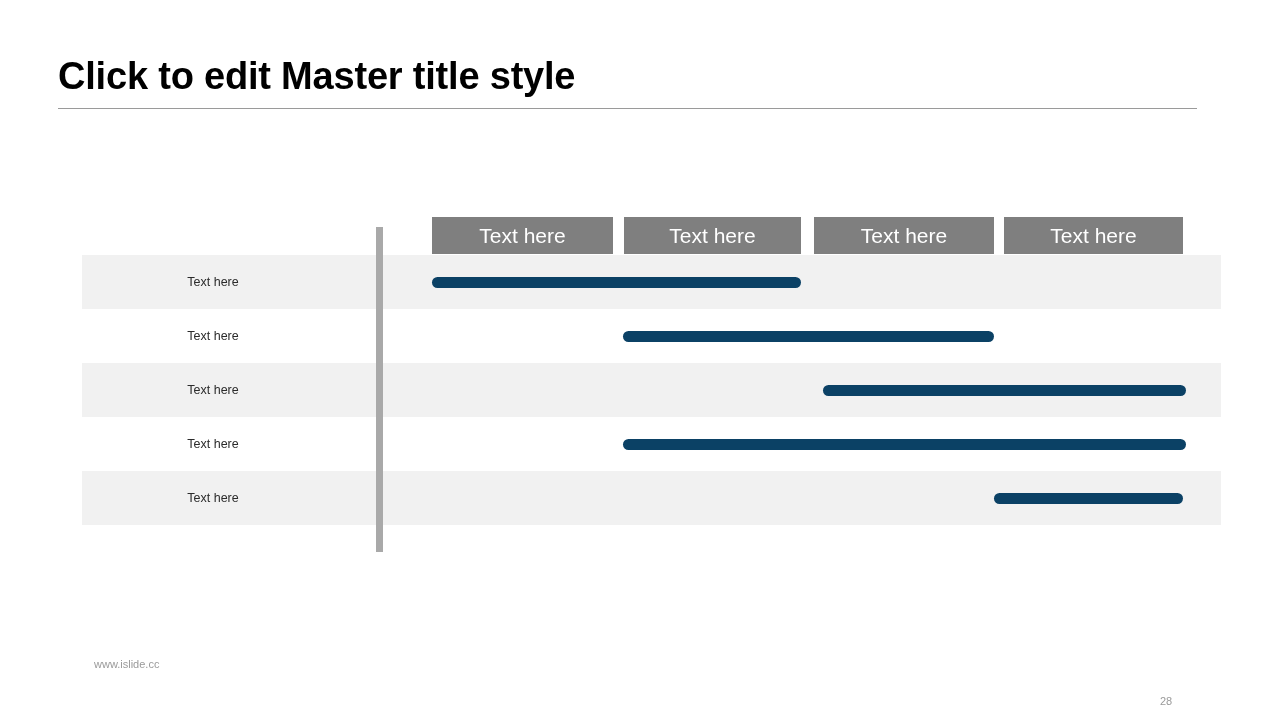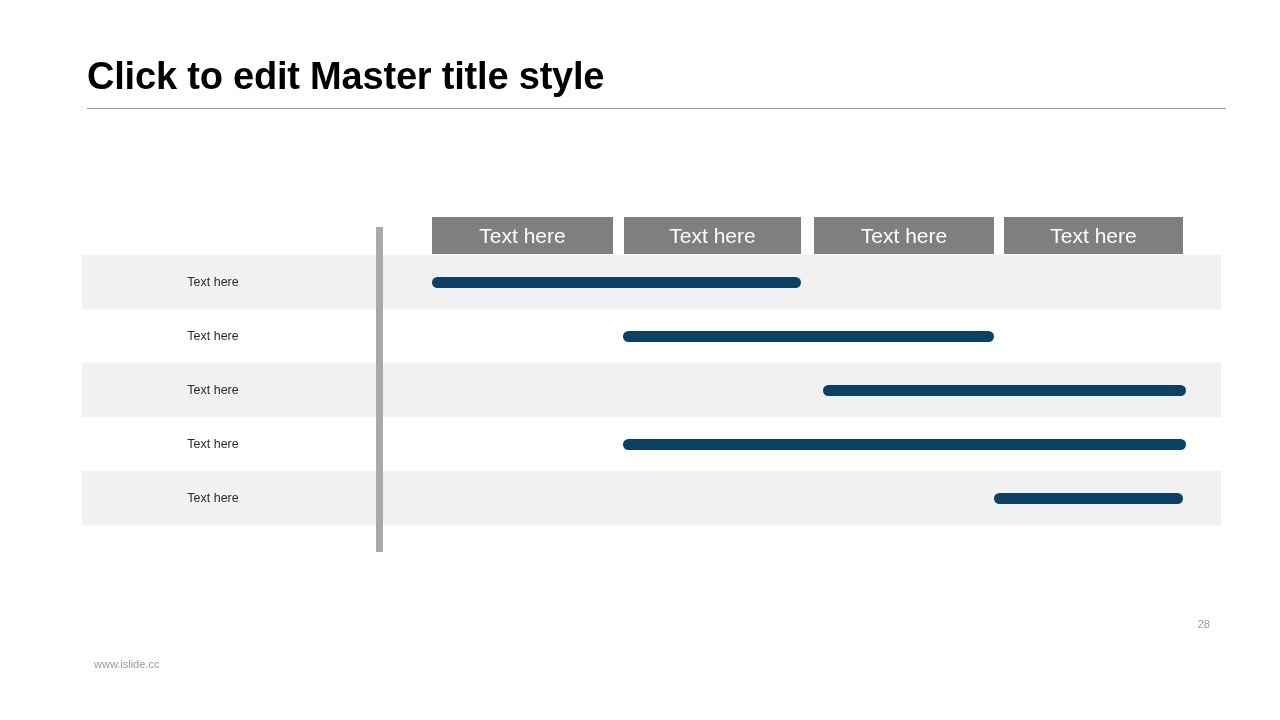--- a/index.html
+++ b/index.html
@@ -16,21 +16,21 @@
   .slide {
     position: relative;
     width: 1280px;
     height: 720px;
     background: #ffffff;
   }
 
   
   .title-block {
     position: absolute;
-    left: 87px;
+    left: 58px;
     top: 52px;
     width: 1139px;
     height: 57px;
   }
   .title-text {
     font-size: 38px;
     font-weight: bold;
     color: #000000;
     line-height: 48px;
     letter-spacing: -0.2px;
@@ -128,23 +128,22 @@
     left: 82px;
     top: 658px;
     font-size: 11px;
     color: #9a9a9a;
     white-space: nowrap;
     margin-left: 12px;
   }
   .footer-right {
     position: absolute;
     left: 1160px;
-    top: 618px;
+    top: 695px;
     width: 50px;
-    text-align: right;
     font-size: 11px;
     color: #9a9a9a;
     white-space: nowrap;
   }
 </style>
 </head>
 <body>
 
 <div class="slide">
 

